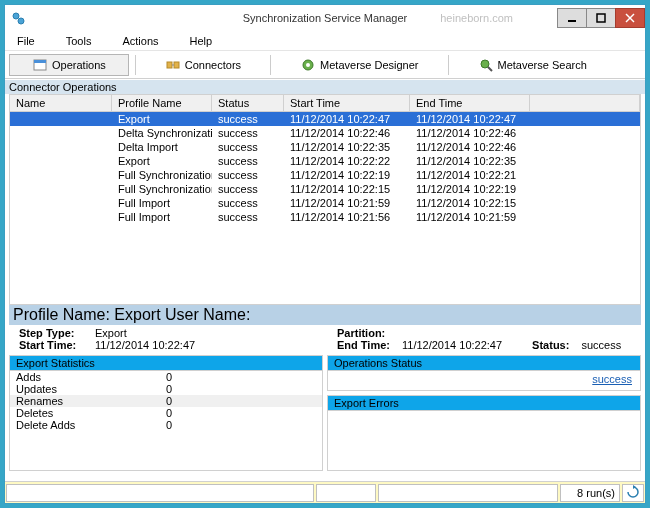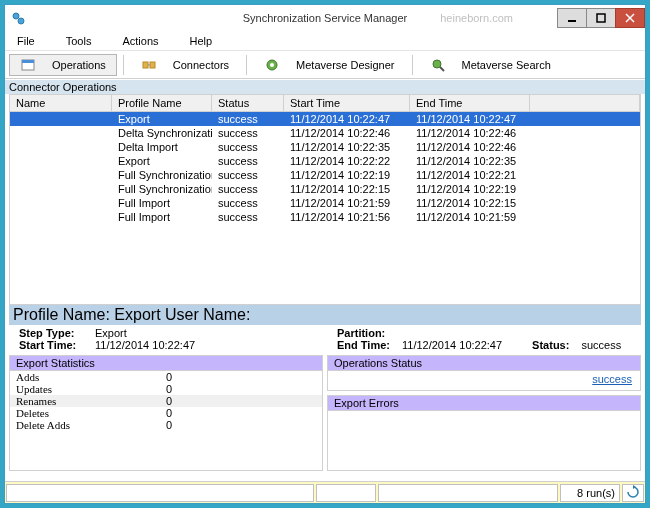--- a/index.html
+++ b/index.html
@@ -9,21 +9,21 @@
   .titlebar .app-icon { width:14px; height:14px; margin-right:6px; }
   .titlebar .title { position:absolute; left:0; right:0; text-align:center; font-size:11px; color:#333; pointer-events:none; }
   .titlebar .brand { position:absolute; right:132px; color:#c0c0c0; font-size:11px; }
   .titlebar .controls { margin-left:auto; display:flex; }
   .titlebar .controls .btn { width:30px; height:20px; border:1px solid #888; background:#ddd; display:flex; align-items:center; justify-content:center; margin-left:-1px; }
   .titlebar .controls .btn.close { background:#c94f3e; border-color:#a43c2e; color:#fff; }
   .titlebar .controls .btn svg { display:block; }
   .menubar { height:20px; display:flex; align-items:center; padding:0 4px; gap:15px; border-bottom:1px solid #e5e5e5; }
   .menubar .mitem { padding:2px 8px; }
   .toolbar { height:28px; display:flex; align-items:center; padding:2px 4px; gap:4px; border-bottom:1px solid #d0d0d0; }
-  .toolbar .tbtn { display:flex; align-items:center; gap:16px; padding:2px 10px; border:1px solid transparent; }
+  .toolbar .tbtn { display:flex; align-items:center; gap:4px; padding:2px 22px; border:1px solid transparent; }
   .toolbar .tbtn.active { border:1px solid #b5b5b5; background:#f0f0f0; }
   .toolbar .tbtn .icn { width:16px; height:16px; }
   .toolbar .divider { width:1px; height:20px; background:#ccc; margin:0 2px; }
   .section-title { background:#d6e4ef; font-size:11px; padding:1px 4px; border-top:1px solid #fff; }
   .grid-wrap { flex:1 1 auto; min-height:0; display:flex; flex-direction:column; margin:0 4px; }
   .grid-headers { display:flex; background:#f0f0f0; border:1px solid #d0d0d0; }
   .grid-headers .gh { border-right:1px solid #d0d0d0; padding:2px 6px; font-size:11px; }
   .grid-body { flex:1; overflow:auto; border:1px solid #d0d0d0; border-top:none; background:#fff; }
   .grow { display:flex; font-size:11px; height:14px; align-items:center; }
   .grow div { padding:0 6px; white-space:nowrap; overflow:hidden; }
@@ -36,24 +36,24 @@
   .col-last { flex:1; }
   .details { display:flex; gap:4px; padding:2px 4px; }
   .details .left, .details .right { flex:1; display:flex; flex-direction:column; }
   .dhead { background:#b8d1e6; padding:1px 4px; font-size:16px; margin:0 4px; }
   .kv { display:flex; font-size:11px; padding:0 4px 0 10px; }
   .kv .k { font-weight:bold; width:76px; }
   .kv .v { }
   .kv2 { display:flex; font-size:11px; padding:0 4px 0 10px; align-items:center; }
   .kv2 .k { font-weight:bold; }
   .kv2 .v { margin-left:12px; }
-  .panel-title { background:#c4b5fd; border:1px solid #d0d0d0; padding:1px 6px; font-size:11px; margin-top:4px; }
+  .panel-title { background:#0ea5e9; border:1px solid #d0d0d0; padding:1px 6px; font-size:11px; margin-top:4px; }
   .panel-body { border:1px solid #d0d0d0; border-top:none; background:#fff; flex:1; min-height:60px; position:relative; }
   .stat-row { display:flex; font-size:11px; }
-  .stat-row .sk { width:150px; padding:0 6px;font-family:Liberation Serif, serif; }
+  .stat-row .sk { width:150px; padding:0 6px; }
   .stat-row .sv { width:40px; padding:0 6px; }
   .stat-row.alt { background:#f0f0f0; }
   .link-success { color:#1a5fb4; text-decoration:underline; text-align:right; padding:2px 8px; display:block; font-size:11px; }
   .statusbar { height:22px; border-top:1px solid #d0d0d0; display:flex; align-items:center; background:#fef9c3; margin-top:8px; }
   .statusbar .cell { border:1px solid #c0c0c0; height:18px; background:#fff; margin:0 1px; display:flex; align-items:center; padding:0 4px; font-size:11px; }
   .statusbar .cell.flex { flex:1; }
   .statusbar .cell.small { width:60px; }
   .statusbar .cell.refresh { width:22px; justify-content:center; }
 </style>
 </head>

